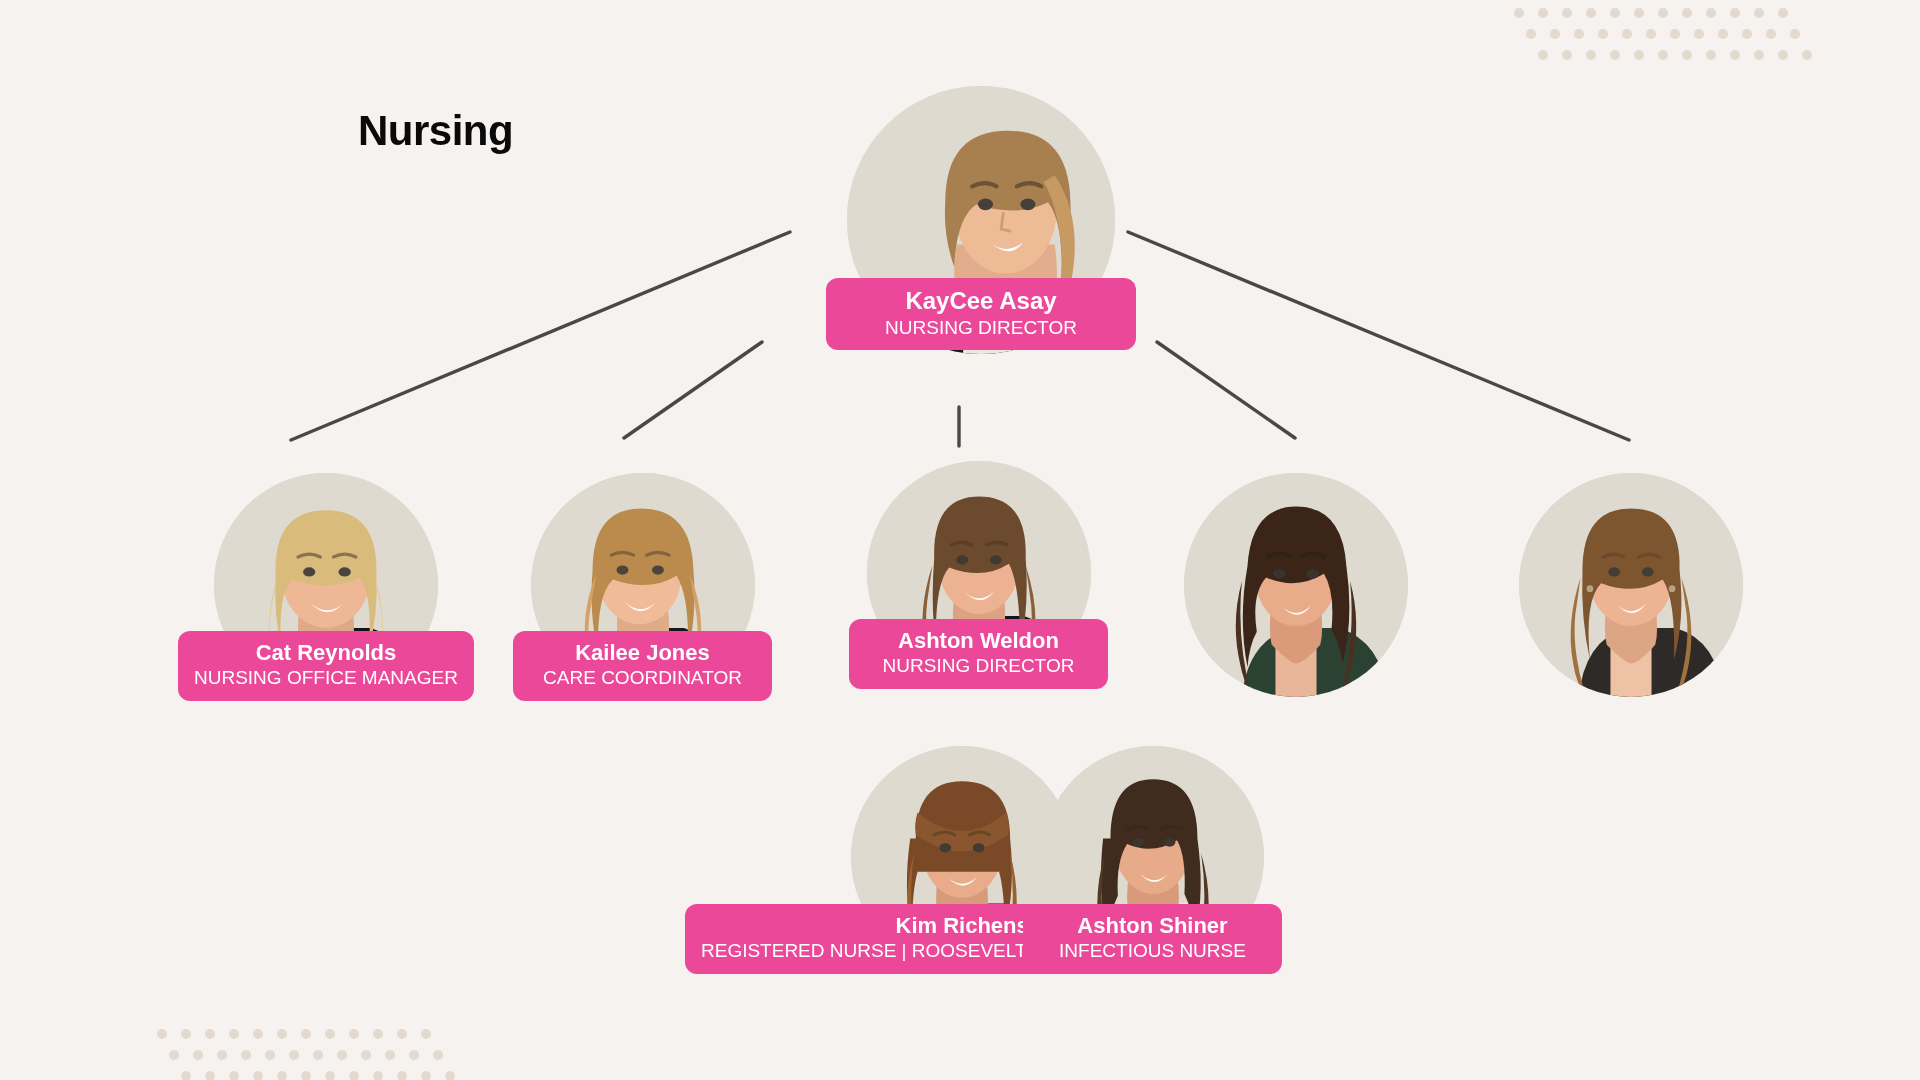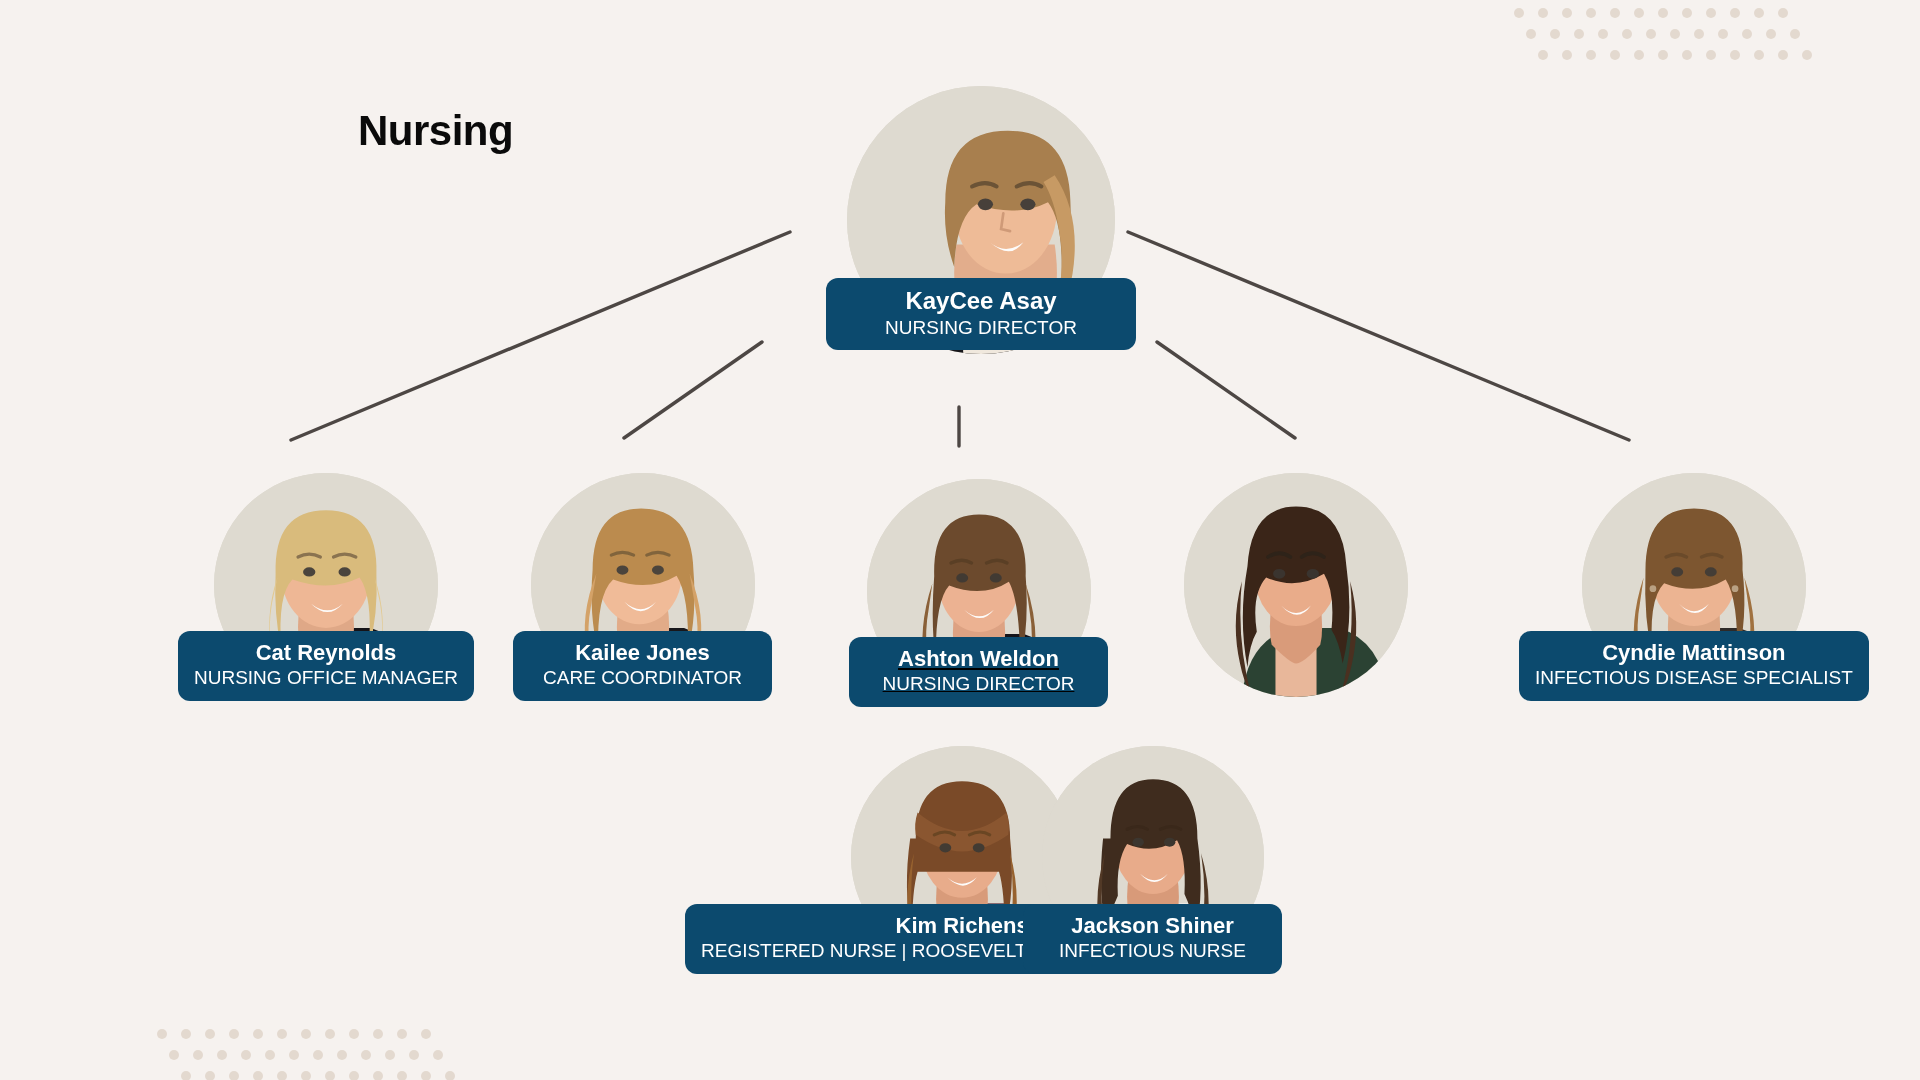--- a/index.html
+++ b/index.html
@@ -73,21 +73,21 @@
   .avatar {
     border-radius: 50%;
     overflow: hidden;
     position: relative;
     background: #dcd8ce;
     flex: 0 0 auto;
   }
   .avatar svg { display: block; width: 100%; height: 100%; }
 
   .name-card {
-    background: #0c4a6e;
+    background: #ec4899;
     border-radius: 12px;
     color: #ffffff;
     text-align: center;
     padding: 9px 16px 11px;
     position: relative;
     z-index: 5;
     box-sizing: border-box;
   }
   .person-name {
     font-size: 22px;
@@ -107,21 +107,21 @@
   #node-kaycee .avatar { width: 268px; height: 268px; }
   #node-kaycee .name-card { margin-top: -76px; min-width: 310px; }
   #node-kaycee .person-name { font-size: 24px; }
 
   
   .row2 .avatar { width: 224px; height: 224px; }
   .row2 .name-card { margin-top: -66px; }
 
   #node-cat    { left: 178px;  top: 473px; }
   #node-kailee { left: 513px;  top: 473px; }
-  #node-ashton { left: 849px;  top: 479px; text-decoration: underline; }
+  #node-ashton { left: 849px;  top: 461px; }
   #node-holli  { left: 1184px; top: 473px; }
   #node-cyndie { left: 1519px; top: 473px; }
 
   #node-cat .name-card    { min-width: 259px; }
   #node-kailee .name-card { min-width: 259px; }
   #node-ashton .name-card { min-width: 259px; }
   #node-holli .name-card  { min-width: 259px; }
   #node-cyndie .name-card { min-width: 259px; }
 
   
@@ -376,24 +376,20 @@
         <path d="M87 56 q8 24 4 46 q-2 12-7 18 q9-28 5-50z" fill="#a0713f"></path>
         <path d="M33 56 q-8 24-4 46 q2 12 7 18 q-9-28-5-50z" fill="#a0713f"></path>
         <ellipse cx="51" cy="53" rx="3.2" ry="2.5" fill="#443d36"></ellipse>
         <ellipse cx="69" cy="53" rx="3.2" ry="2.5" fill="#443d36"></ellipse>
         <path d="M45 45 q6-3 11 0" stroke="#6a4a2a" stroke-width="1.8" fill="none" stroke-linecap="round"></path>
         <path d="M64 45 q6-3 11 0" stroke="#6a4a2a" stroke-width="1.8" fill="none" stroke-linecap="round"></path>
         <path d="M52 70 q8 8 16 0 q-7 10-16 0z" fill="#fdfcfb"></path>
         <circle cx="38" cy="62" r="1.8" fill="#b9a183"></circle>
         <circle cx="82" cy="62" r="1.8" fill="#b9a183"></circle>
       </svg>
-    </div>
-    <div class="name-card">
-      <div class="person-name">Cyndie Mattinson</div>
-      <div class="person-role">INFECTIOUS DISEASE SPECIALIST</div>
     </div>
   </div>
 
   <div class="person row3" id="node-kim">
     <div class="avatar">
       <svg viewBox="0 0 120 120" xmlns="http://www.w3.org/2000/svg">
         <rect width="120" height="120" fill="#dedad0"></rect>
         <path d="M32 120 q3-28 25-35 l26 0 q23 7 26 35 z" fill="#6e4652"></path>
         <path d="M49 92 q11 10 22 0 l0 28 l-22 0 z" fill="#e9b999"></path>
         <path d="M47 70 q-2 14 0 22 q10 10 13 10 q4 0 13-10 q2-8 0-22 z" fill="#d89b7a"></path>
@@ -430,18 +426,18 @@
         <path d="M86 58 q7 24 2 46 q-2 11-6 17 q9-30 4-63z" fill="#523926"></path>
         <ellipse cx="52" cy="52" rx="3.1" ry="2.4" fill="#3c362f"></ellipse>
         <ellipse cx="69" cy="52" rx="3.1" ry="2.4" fill="#3c362f"></ellipse>
         <path d="M46 45 q6-3 11 0" stroke="#3a281a" stroke-width="1.7" fill="none" stroke-linecap="round"></path>
         <path d="M64 45 q6-3 11 0" stroke="#3a281a" stroke-width="1.7" fill="none" stroke-linecap="round"></path>
         <path d="M53 69 q8 7 15 0 q-7 9-15 0z" fill="#fdfcfb"></path>
         <path d="M53 92 q7 9 14 0" stroke="#b9aa96" stroke-width="1.1" fill="none"></path>
       </svg>
     </div>
     <div class="name-card">
-      <div class="person-name">Jackson Shiner</div>
+      <div class="person-name">Ashton Shiner</div>
       <div class="person-role">INFECTIOUS NURSE</div>
     </div>
   </div>
 
 </div>
 
 </body></html>

